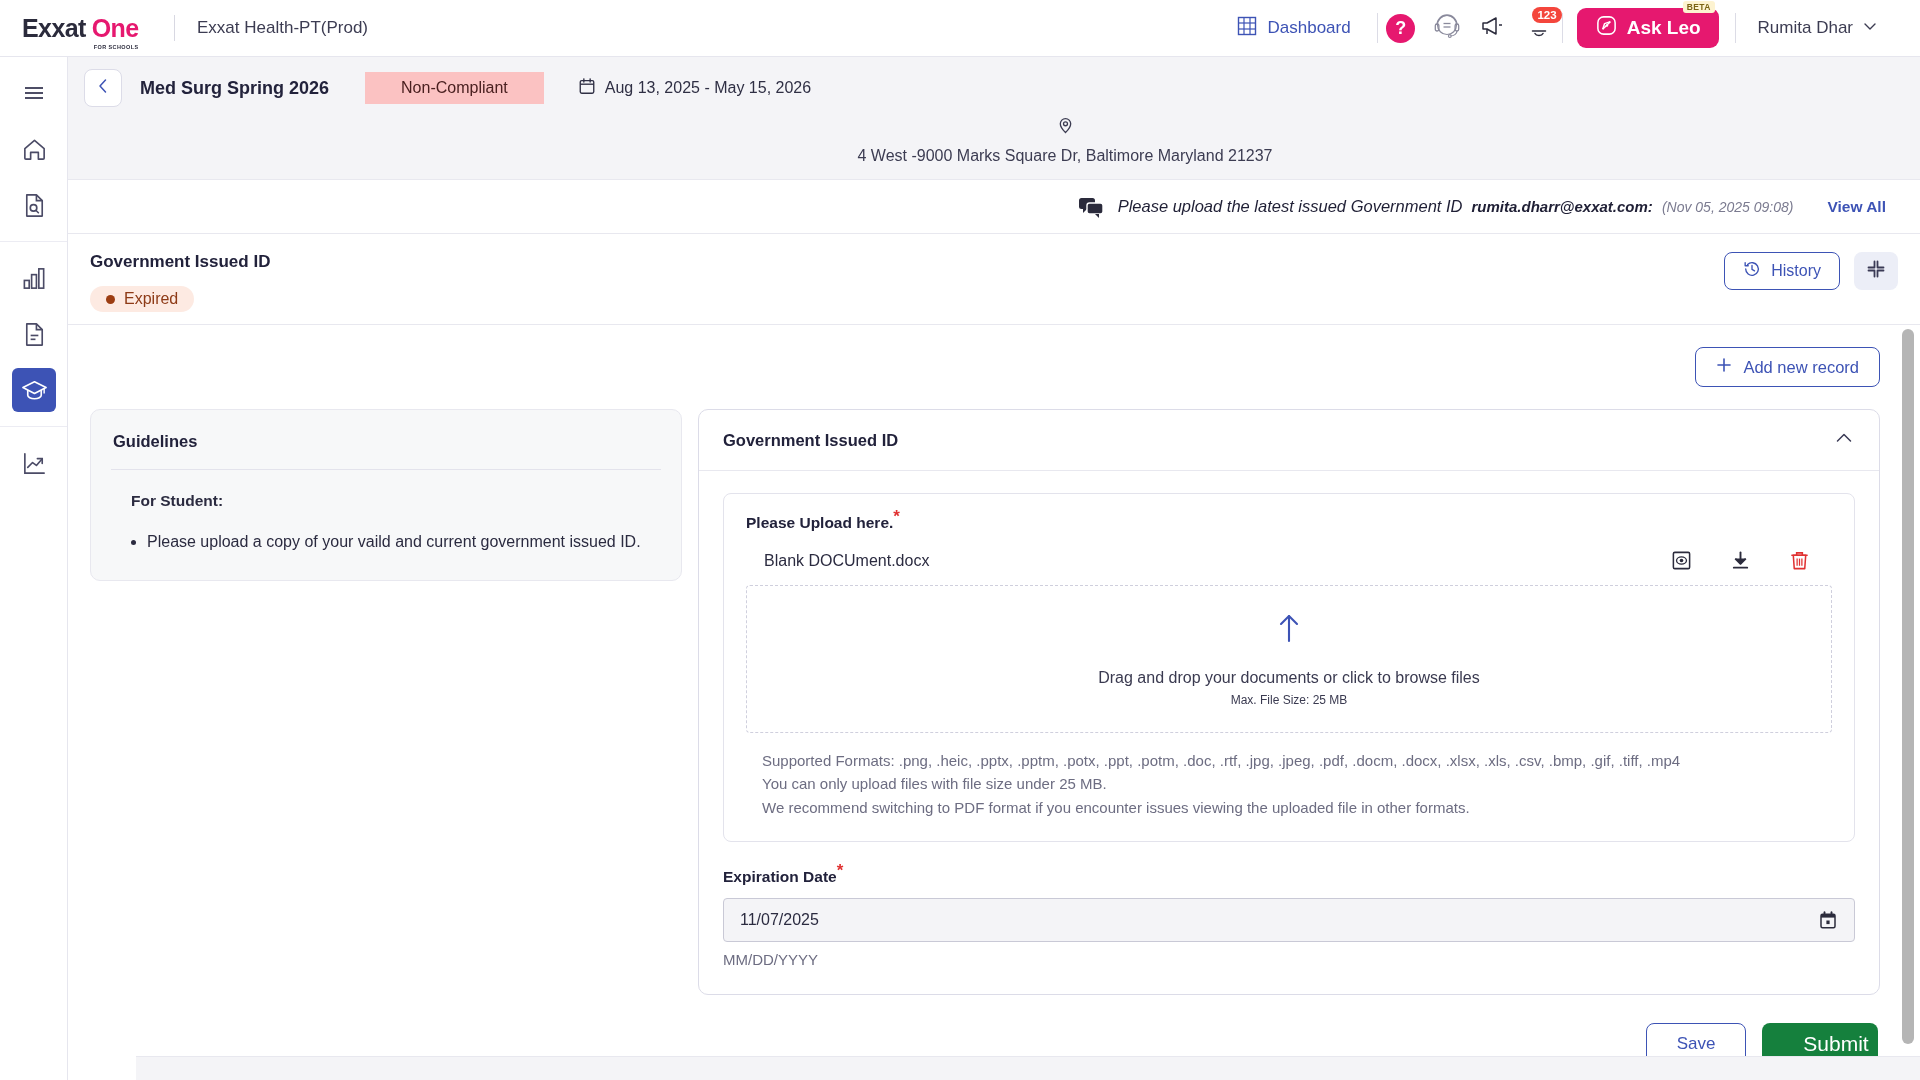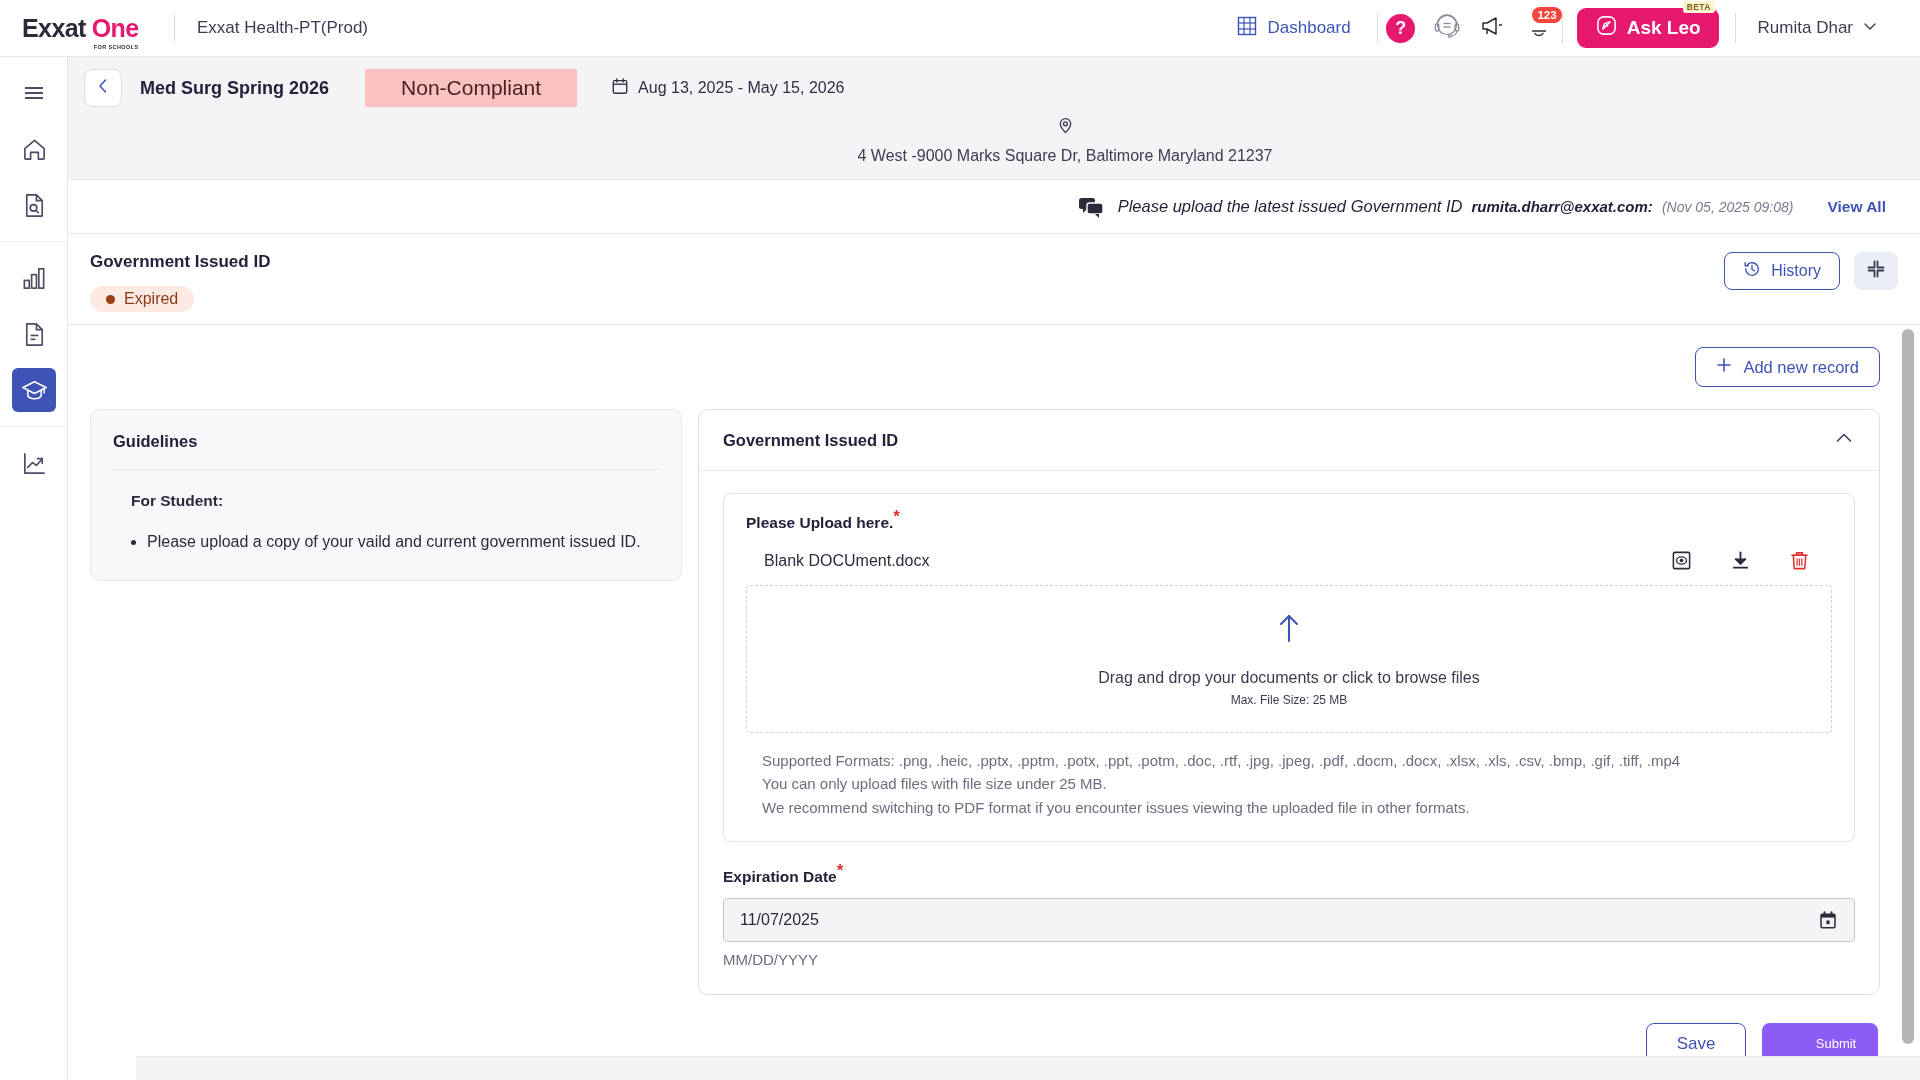--- a/index.html
+++ b/index.html
@@ -50,21 +50,21 @@
   .rail-item.active .sq { background: #3d53b5; border-radius: 6px; }
   .sq { width: 44px; height: 44px; display: flex; align-items: center; justify-content: center; }
 
   
   .main { position: absolute; top: 57px; left: 68px; width: 1852px; height: 1023px; background: #fff; }
 
   .crumbbar { background: #f4f4f7; padding: 12px 0 14px 0; border-bottom: 1px solid #e8e8ef; }
   .crumb-row1 { display: flex; align-items: center; gap: 0px; padding-left: 16px; }
   .backbtn { width: 38px; height: 38px; border: 1px solid #dcdce8; border-radius: 8px; background: #fff; display:flex; align-items:center; justify-content:center; cursor:pointer; margin-right: 18px; }
   .crumb-title { font-size: 18px; font-weight: bold; color: #22223b; }
-  .pill-noncompliant { background: #fbc2c2; color: #4a2020; font-size: 21px; padding: 7px 36px; margin-left: 36px; }
+  .pill-noncompliant { background: #fbc2c2; color: #4a2020; font-size: 16px; padding: 7px 36px; margin-left: 36px; }
   .daterange { display: flex; align-items: center; gap: 9px; margin-left: 34px; font-size: 16px; color: #2f2f44; text-align: right; }
   .crumb-row2 { display: flex; align-items: center; gap: 9px; padding-left: 142px; margin-top: 10px; font-size: 16px; color: #3c3c52; flex-direction: column; }
 
   .msgbar { height: 54px; display: flex; align-items: center; background: #fff; border-bottom: 1px solid #e8e8ef; }
   .msgbar-inner { margin-left: auto; display: flex; align-items: center; height: 100%; }
   .msg-text { display: flex; align-items: baseline; gap: 9px; font-style: italic; }
   .msg-main { font-size: 16.5px; color: #1f1f35; }
   .msg-email { font-size: 15px; font-weight: bold; color: #1f1f35; }
   .msg-date { font-size: 14px; color: #7b7b90; }
   .viewall { color: #3d53b5; font-size: 15.5px; font-weight: bold; margin: 0 34px; cursor: pointer; }
@@ -113,21 +113,21 @@
   .formats div { font-size: 15px; color: #6d6d82; line-height: 1.55; }
 
   .expwrap { margin-top: 26px; }
   .dateinput { margin-top: 12px; height: 44px; background: #f4f4f7; border: 1px solid #c9c9d6; border-radius: 4px; display: flex; align-items: center; padding: 0 16px; }
   .dateval { font-size: 16px; color: #2b2b40; }
   .cal-ic { margin-left: auto; cursor: pointer; display:flex; }
   .hint { font-size: 15px; color: #6d6d82; margin-top: 9px; }
 
   .footer-btns { display: flex; justify-content: flex-end; gap: 16px; padding: 28px 42px 0 0; }
   .btn-save { width: 100px; height: 42px; border: 1px solid #3d53b5; color: #3d53b5; background: #fff; border-radius: 8px; font-size: 17px; cursor: pointer; }
-  .btn-submit { width: 116px; height: 42px; background: #8b5cf6; color: #fff; border: none; border-radius: 8px; font-size: 13px; cursor: pointer; padding-left: 32px; }
+  .btn-submit { width: 116px; height: 42px; background: #15803d; color: #fff; border: none; border-radius: 8px; font-size: 21px; cursor: pointer; padding-left: 32px; }
 
   .scrollbar { position: absolute; top: 4px; right: 6px; width: 12px; height: 770px; }
   .scrollthumb { width: 12px; height: 715px; background: #b5b5b5; border-radius: 6px; cursor: pointer; }
 
   .bottom-strip { position: absolute; bottom: 0; left: 68px; width: 1852px; height: 24px; background: #f4f4f7; border-top: 1px solid #e8e8ef; }
 </style>
 </head>
 <body>
 
 <div class="topbar">

